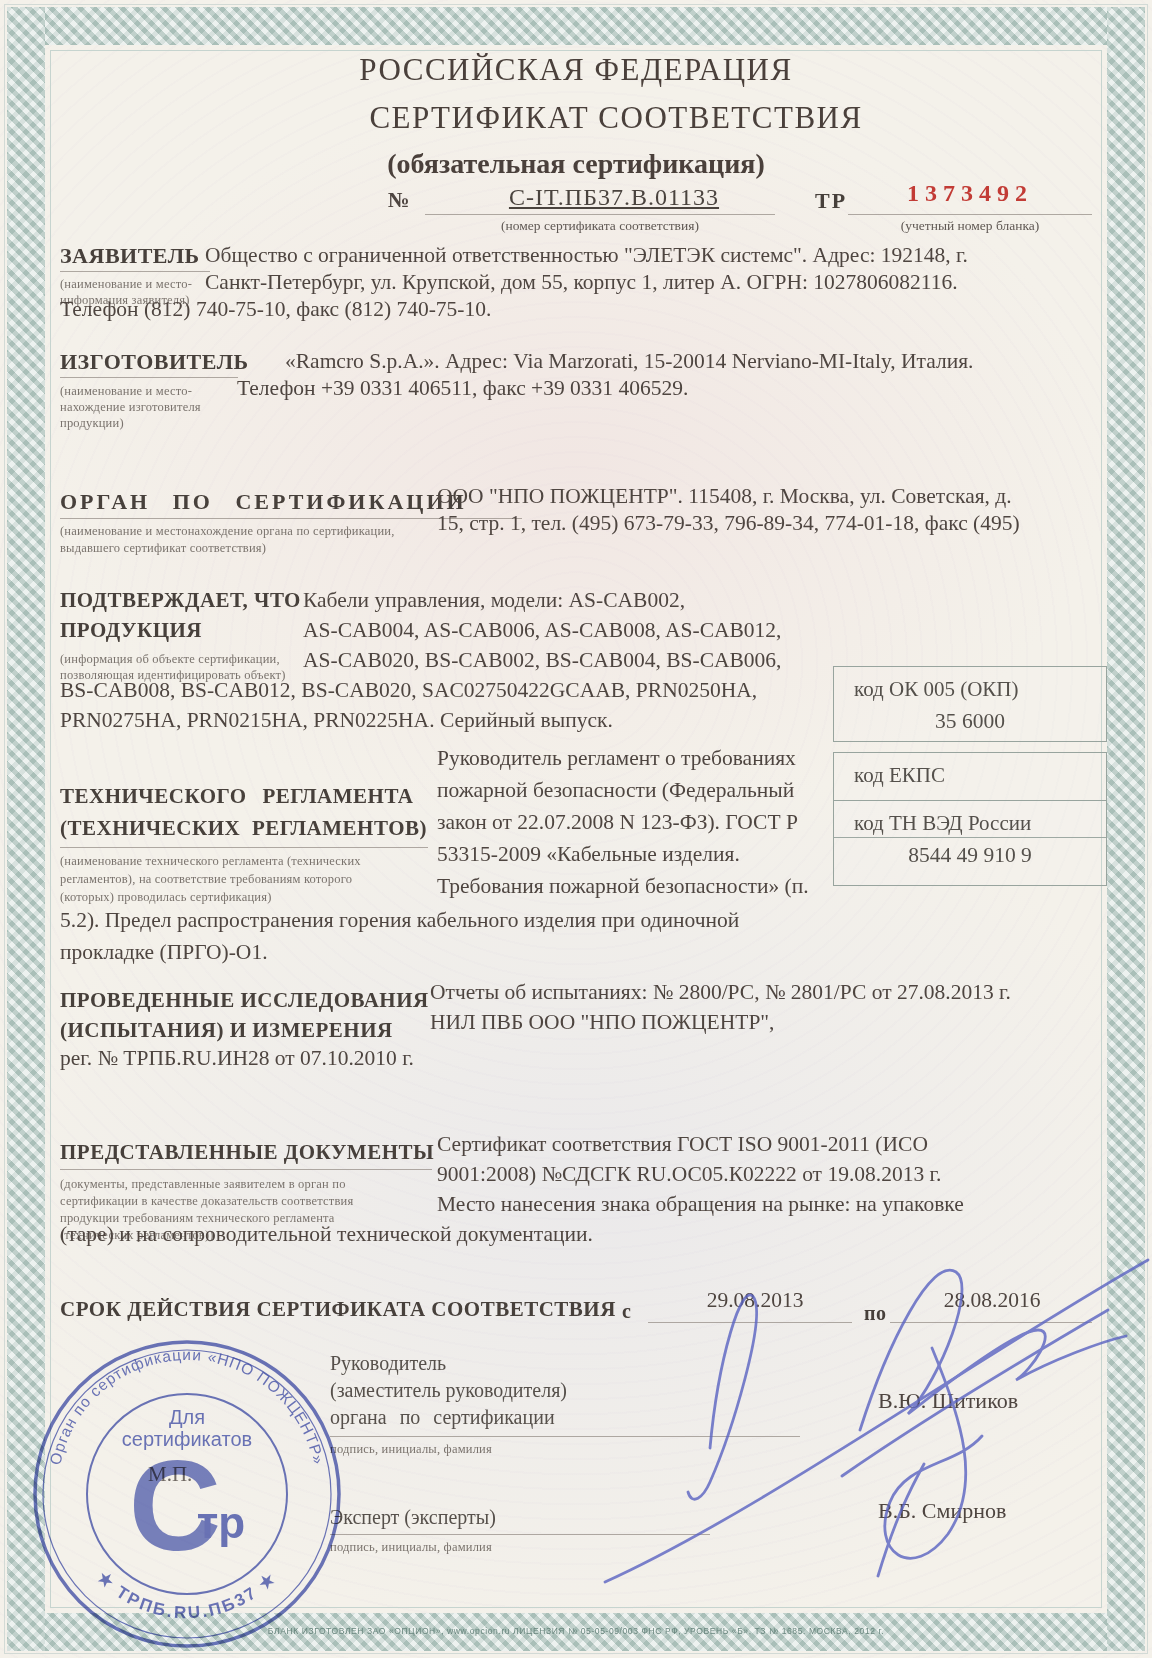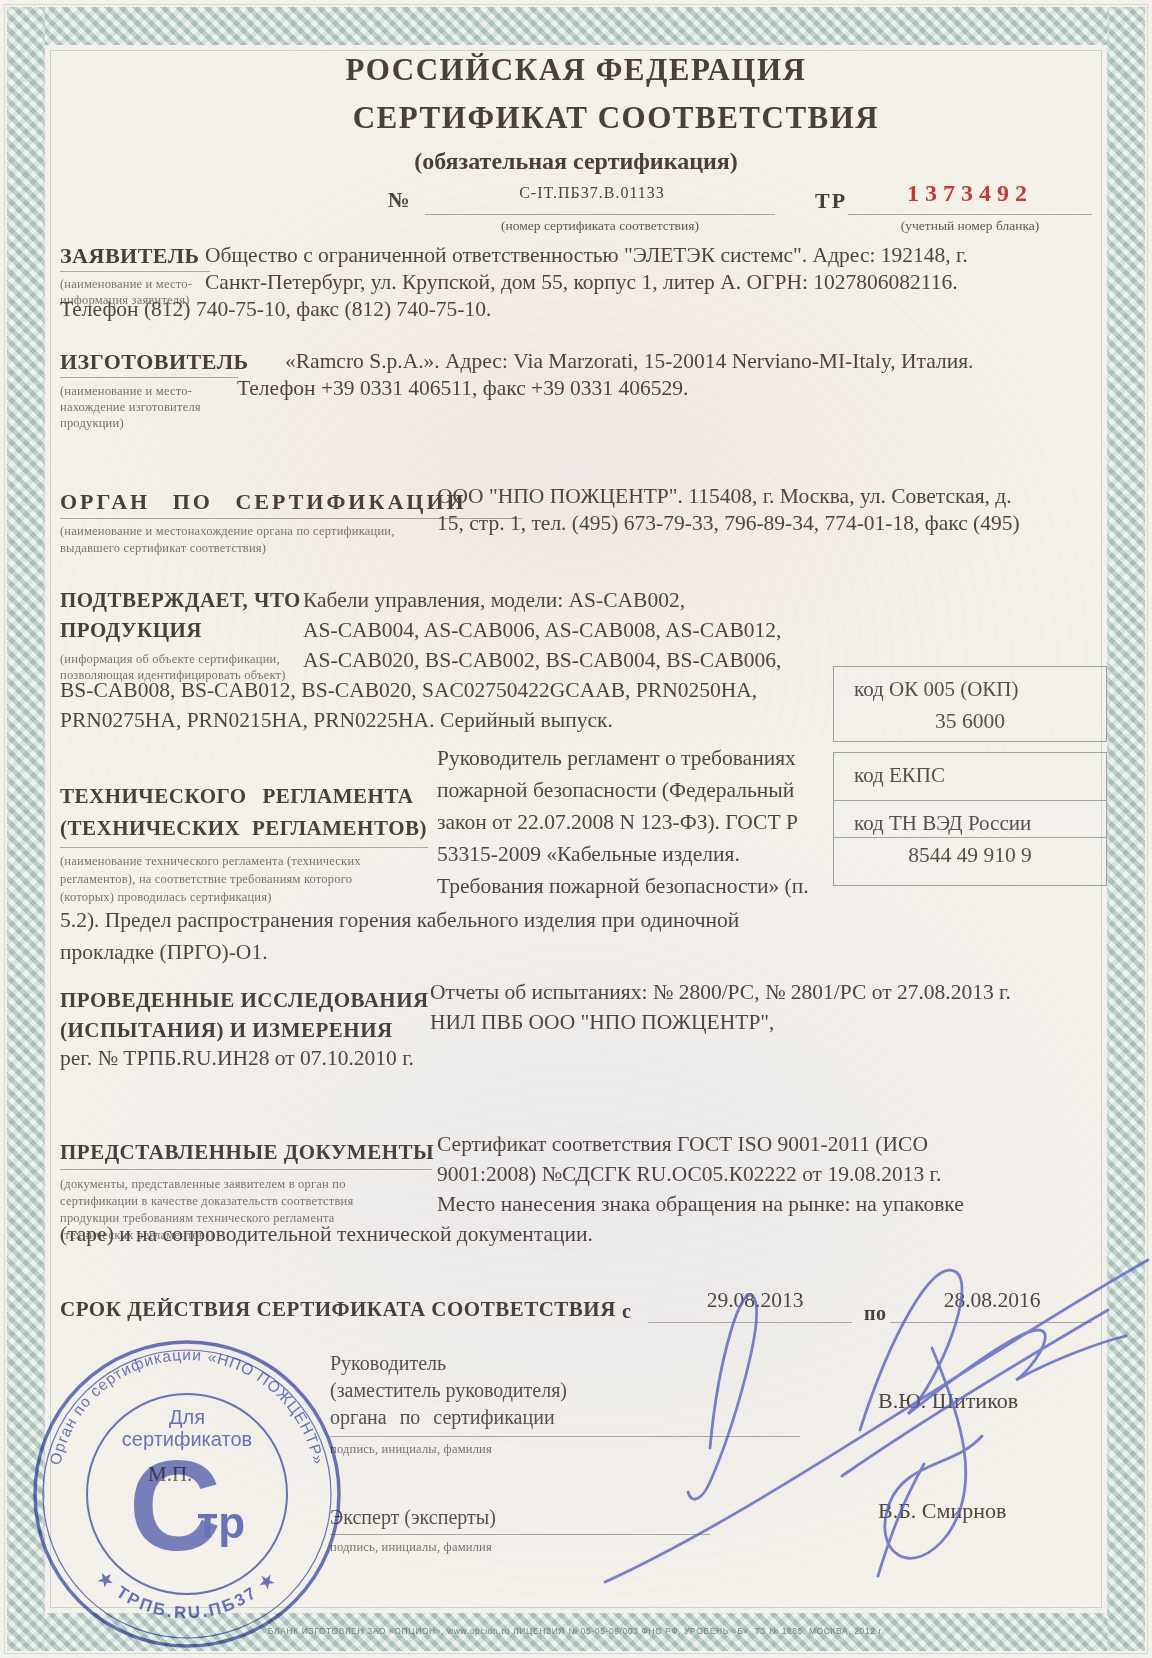--- a/index.html
+++ b/index.html
@@ -21,21 +21,21 @@
   .fr-right{top:7px;bottom:7px;right:7px;width:38px;}
   .inner-line{position:absolute;inset:50px;border:1px solid #c6d4cf;pointer-events:none;}
   .abs{position:absolute;white-space:nowrap;}
   .b{font-weight:bold;}
   .t{font-size:21.5px;}
   .lbl{font-size:21px;font-weight:bold;color:#47403b;letter-spacing:.5px;}
   .sp{font-size:12.5px;color:#7a736d;letter-spacing:.2px;}
   .cap{font-size:13.5px;color:#5f5853;}
   .ctr{text-align:center;}
   .rule{position:absolute;height:1px;background:#978f88;opacity:.75;}
-  .title{font-size:31px;font-weight:bold;color:#4a403b;letter-spacing:1.5px;width:100%;text-align:center;}
+  .title{font-size:31px;font-weight:normal;color:#4a403b;letter-spacing:1.5px;width:100%;text-align:center;}
   .rednum{color:#c23b35;font-weight:bold;font-size:24px;letter-spacing:6px;}
   .codebox{position:absolute;border:1px solid #98a49e;background:rgba(255,255,255,.06);}
   .codebox .cl{position:absolute;left:20px;top:10px;font-size:21px;color:#54504b;}
   .codebox .cv{position:absolute;left:0;right:0;top:42px;text-align:center;font-size:21.5px;color:#54504b;}
   .stamp,.signatures{position:absolute;}
   .signatures{pointer-events:none;}
   .micro{position:absolute;left:60px;right:60px;top:1626px;text-align:center;
     font-family:"Liberation Sans",sans-serif;font-size:8.5px;color:#69867e;letter-spacing:.6px;z-index:5;}
 </style>
 </head>
@@ -44,24 +44,24 @@
 <div class="page">
   <div class="outer-line"></div>
   <div class="fr fr-top"></div>
   <div class="fr fr-bottom"></div>
   <div class="fr fr-left"></div>
   <div class="fr fr-right"></div>
   <div class="inner-line"></div>
 
   <div class="abs title" style="left:0;top:52px;">РОССИЙСКАЯ ФЕДЕРАЦИЯ</div>
   <div class="abs title" style="left:0;top:100px;padding-left:40px;">СЕРТИФИКАТ СООТВЕТСТВИЯ</div>
-  <div class="abs b ctr" style="left:0;top:148px;width:100%;font-size:24px;color:#4a403b;">(обязательная сертификация)</div>
+  <div class="abs b ctr" style="left:0;top:148px;width:100%;font-size:28px;color:#4a403b;">(обязательная сертификация)</div>
 
   <div class="abs t b" style="left:388px;top:188px;">№</div>
-  <div class="abs ctr" style="left:422px;top:184px;width:340px;font-size:16px;letter-spacing:1px;color:#4a433e;">С-IT.ПБ37.В.01133</div>
+  <div class="abs ctr" style="left:444px;top:184px;width:340px;font-size:24px;letter-spacing:1px;color:#4a433e;text-decoration:underline;">С-IT.ПБ37.В.01133</div>
   <div class="rule" style="left:425px;top:214px;width:350px;"></div>
   <div class="abs cap ctr" style="left:425px;top:218px;width:350px;">(номер сертификата соответствия)</div>
   <div class="abs b" style="left:815px;top:188px;font-size:22px;letter-spacing:2px;color:#47403b;">ТР</div>
   <div class="abs rednum ctr" style="left:855px;top:180px;width:230px;">1373492</div>
   <div class="rule" style="left:848px;top:214px;width:244px;"></div>
   <div class="abs cap ctr" style="left:848px;top:218px;width:244px;">(учетный номер бланка)</div>
 
   <div class="abs lbl" style="left:60px;top:243px;font-size:22px;">ЗАЯВИТЕЛЬ</div>
   <div class="rule" style="left:60px;top:271px;width:150px;"></div>
   <div class="abs sp" style="left:60px;top:277px;">(наименование и место-</div>

